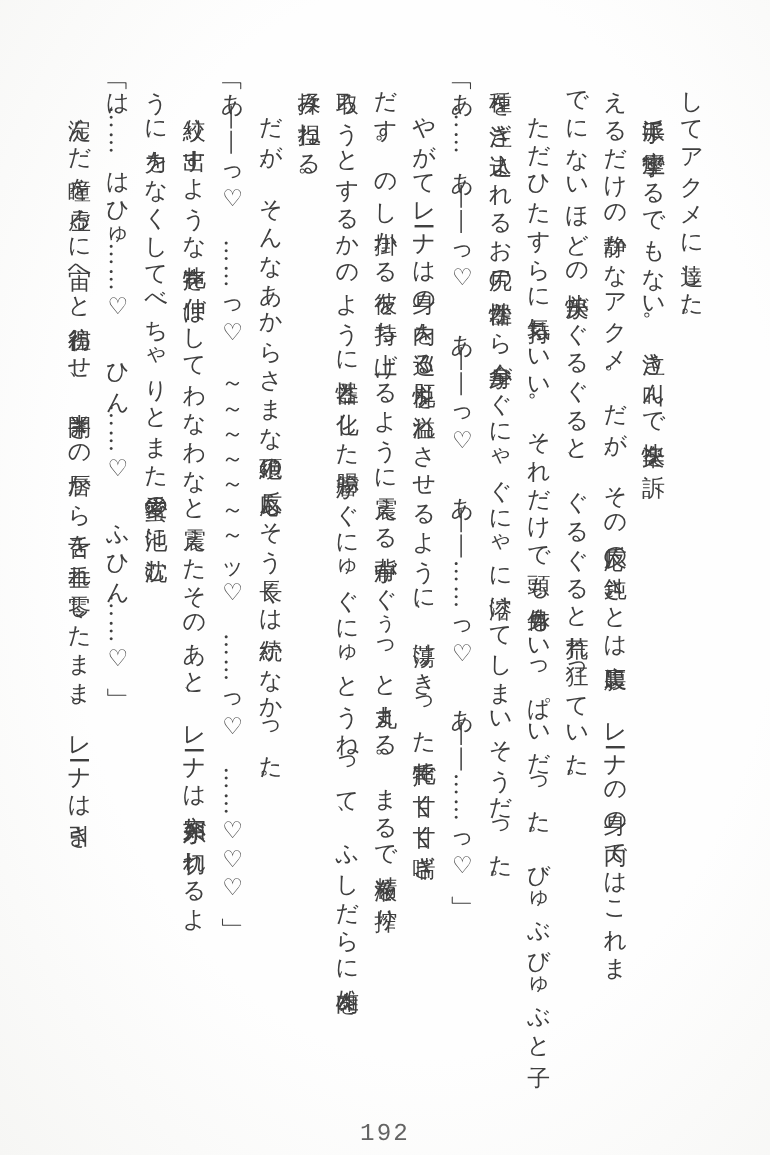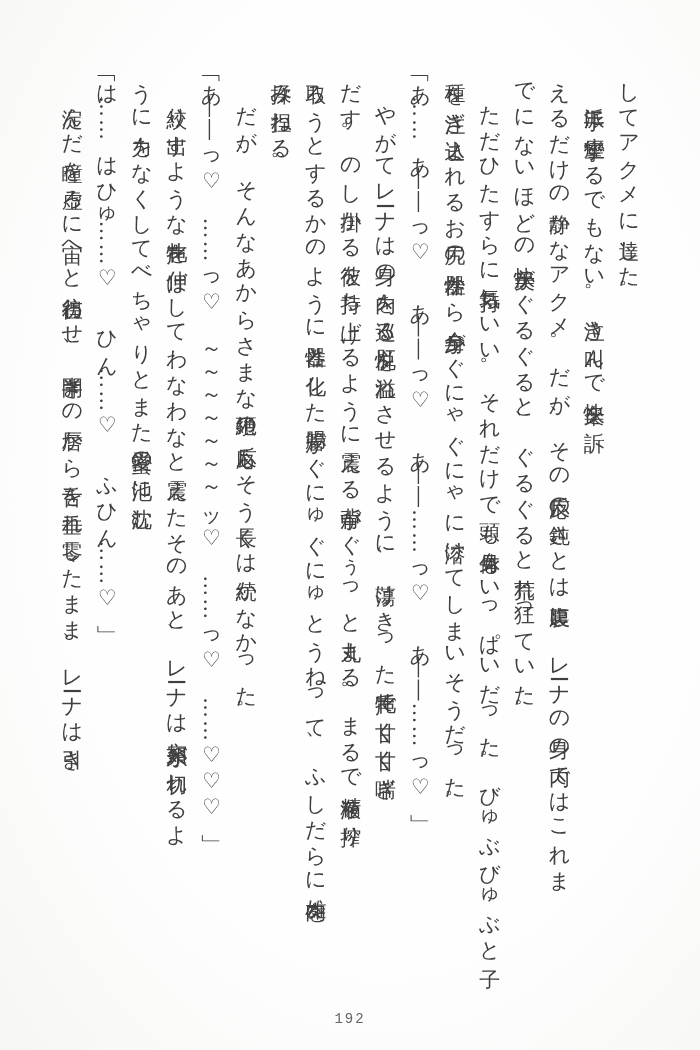--- a/index.html
+++ b/index.html
@@ -32,26 +32,26 @@
     letter-spacing: 2px;
     color: #3f3f3f;
     text-align: left;
   }
   .tline {
     margin: 0;
     white-space: nowrap;
   }
   .page-number {
     position: absolute;
-    bottom: 23px;
+    bottom: 7px;
     left: 0;
     right: 0;
     text-align: center;
     font-family: "Liberation Mono", "DejaVu Sans Mono", monospace;
-    font-size: 14px;
+    font-size: 22px;
     letter-spacing: 2px;
     color: #636363;
   }
 </style>
 </head>
 <body>
 
 <div class="page">
   <div class="text-block">
       <div class="tline">してアクメに達した。</div>

